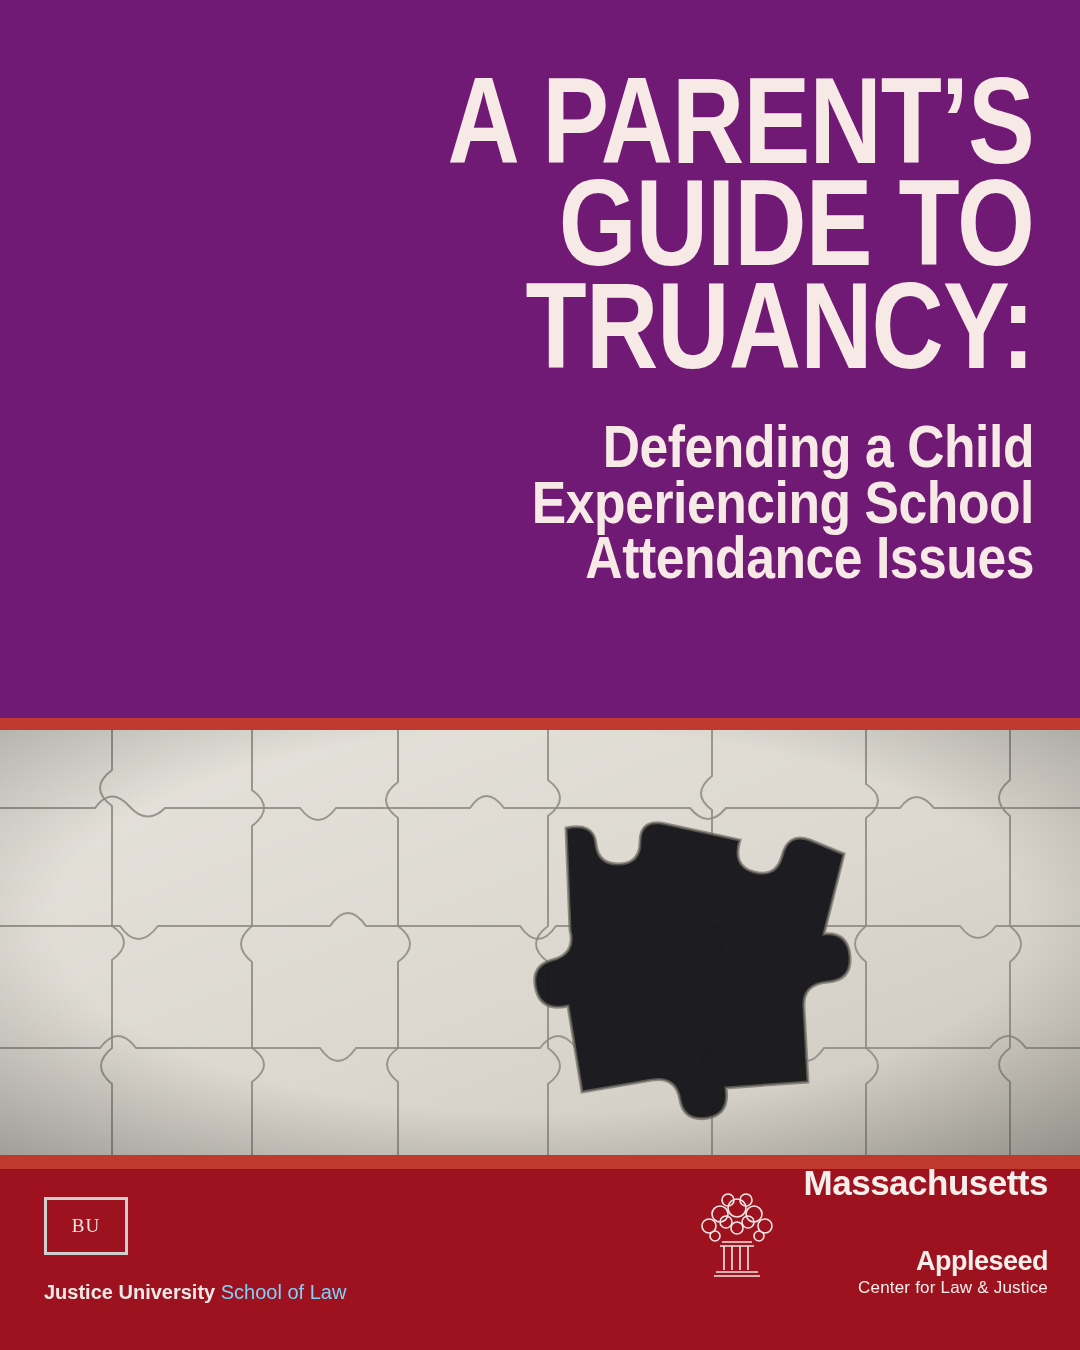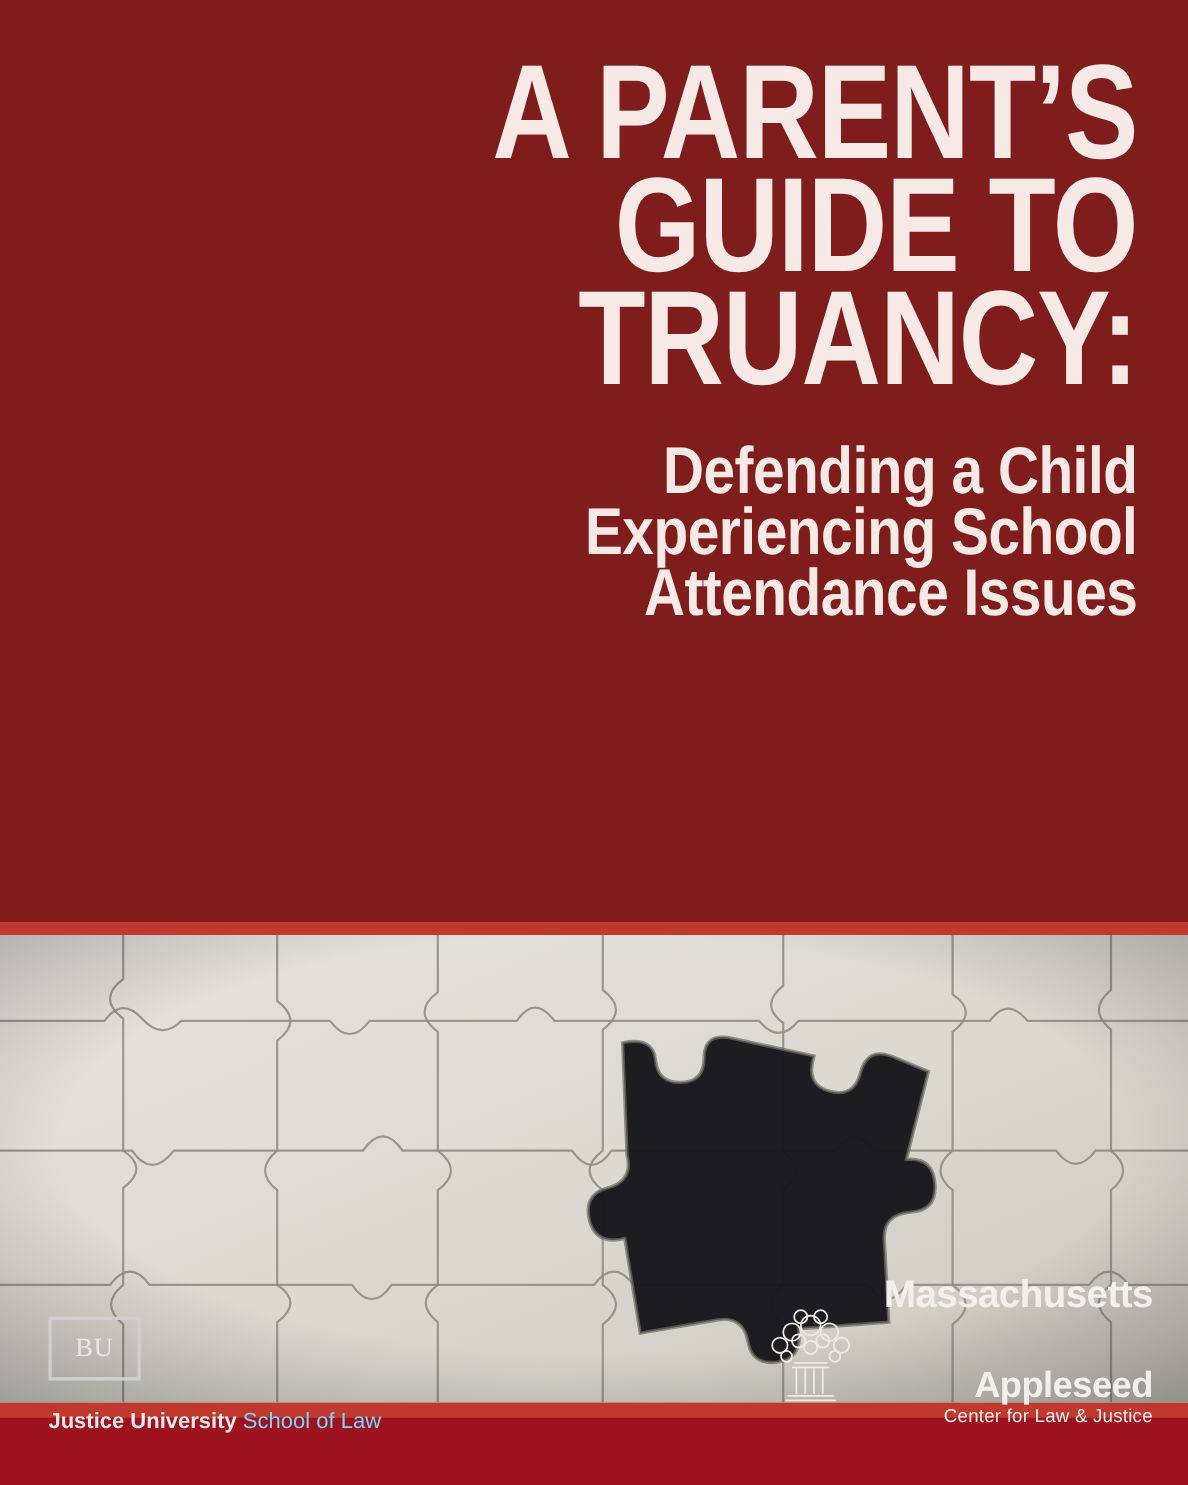--- a/index.html
+++ b/index.html
@@ -8,24 +8,24 @@
     font-family: "Liberation Sans", sans-serif;
     background:#9e1220;
     position:relative;
     overflow:hidden;
   }
 
   
   .cover { position:absolute; inset:0; display:flex; flex-direction:column; }
 
   .title-block {
-    height:838px;
-    background:#7f1d1d;
-    position:relative;
-    padding:29px 46px 0 0;
+    height:718px;
+    background:#701a75;
+    position:relative;
+    padding:48px 46px 0 0;
   }
 
   .title-main {
     text-align:right;
     color:#f7e9e6;
     font-family:"Liberation Sans", sans-serif;
     font-weight:bold;
     font-size:122px;
     line-height:0.84;
     letter-spacing:-1px;
@@ -87,41 +87,41 @@
     width:400px;
   }
   .bu-mark {
     width:84px; height:58px;
     border:3px solid #cfcfcf;
     display:flex; align-items:center; justify-content:center;
     margin-bottom:26px;
   }
   .bu-mark span {
     font-family:"Liberation Serif", serif;
-    font-size:24px;
+    font-size:19px;
     color:#e8e6e3;
     letter-spacing:1px;
   }
   .bu-text { font-size:20px; color:#efeae8; white-space:nowrap; }
   .bu-text b { font-weight:bold; }
   .bu-text i { font-style:normal; font-weight:normal; color:#7dd3fc; }
 
   
   .appleseed {
     position:absolute;
     right:32px;
     bottom:50px;
     display:flex;
     align-items:center;
     gap:12px;
   }
   .appleseed-emblem { width:110px; height:96px; }
   .appleseed-text { text-align:right; color:#f5efec; }
   .as-l1 { font-size:35px; font-weight:bold; line-height:1.0; letter-spacing:-0.5px; }
-  .as-l2 { font-size:33px; font-weight:bold; line-height:1.0; letter-spacing:-0.5px;margin-top:48px; }
+  .as-l2 { font-size:27px; font-weight:bold; line-height:1.0; letter-spacing:-0.5px;margin-top:48px; }
   .as-l3 { font-size:17px; line-height:1.5; letter-spacing:0.2px; }
 </style>
 </head>
 <body>
 
 <div class="cover">
 
   <div class="title-block">
     <div class="title-main">
       <span class="line">A PARENT’S</span>

